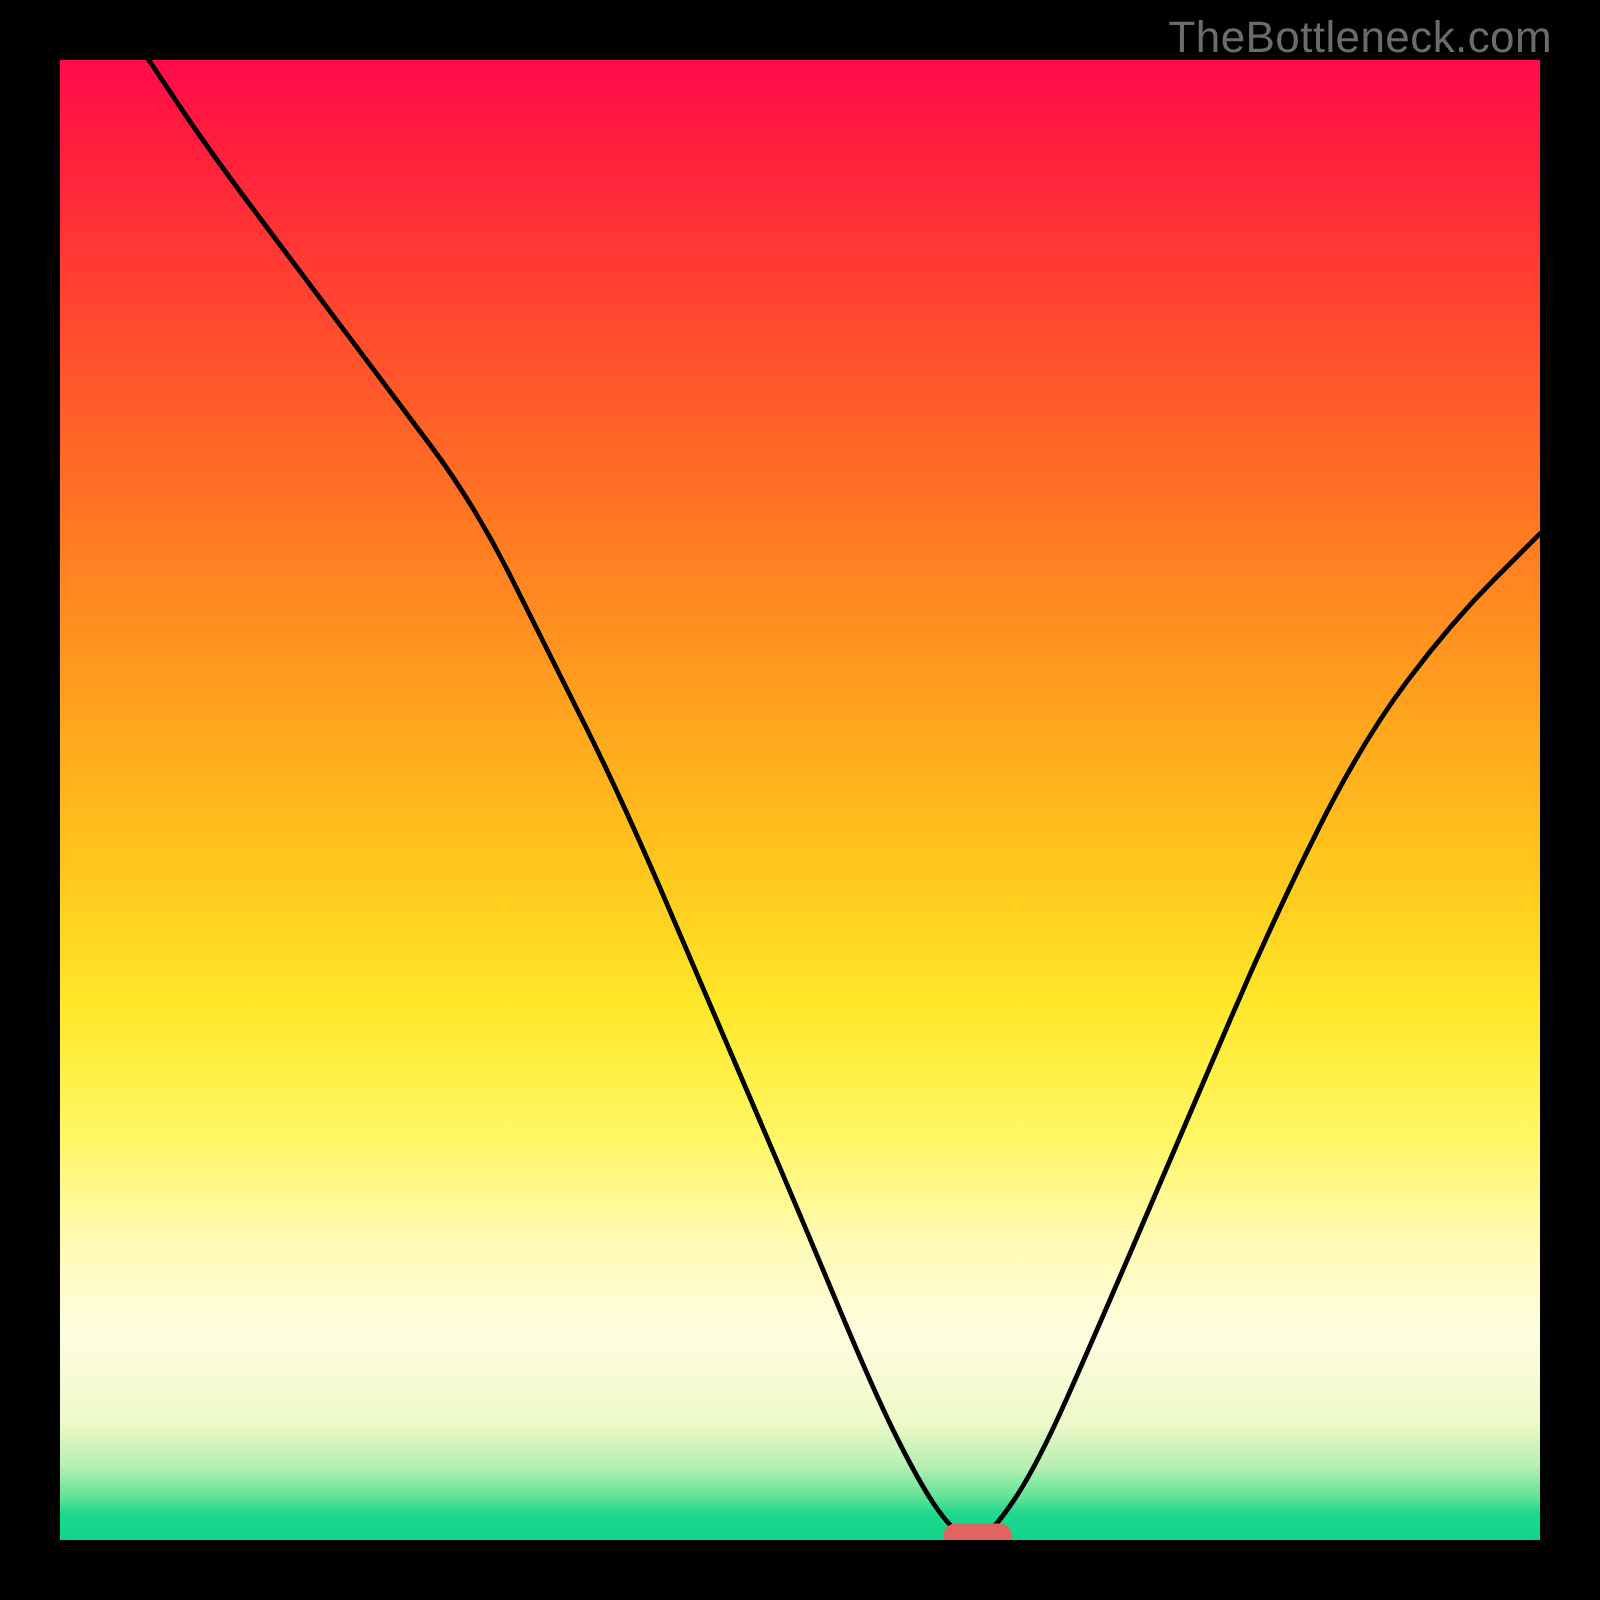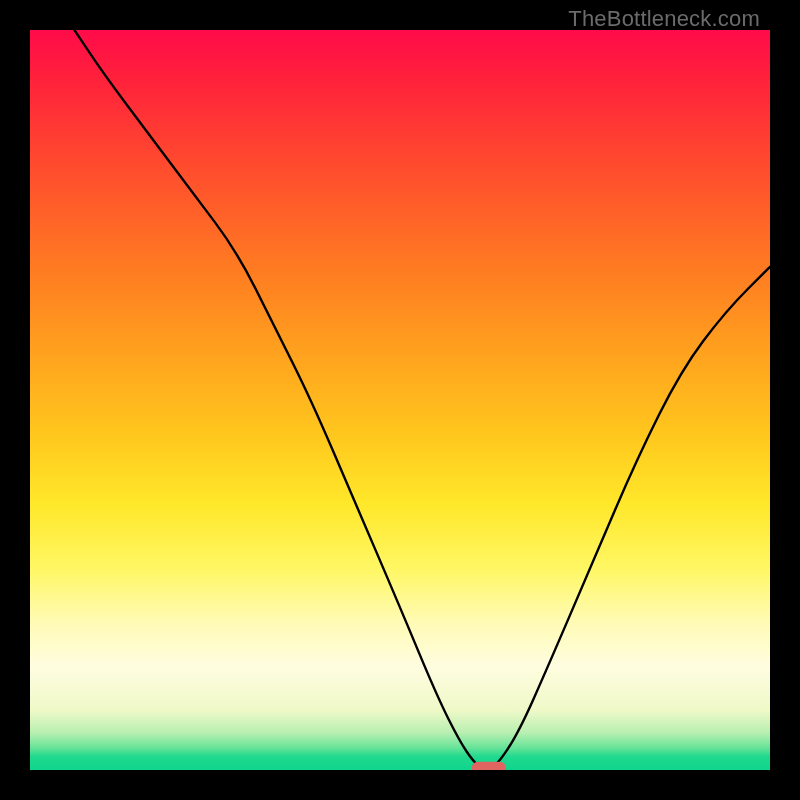--- a/index.html
+++ b/index.html
@@ -50,21 +50,21 @@
   }
   .curve-svg {
     position: absolute;
     inset: 0;
     width: 100%;
     height: 100%;
   }
   .watermark {
     position: absolute;
     top: 6px;
-    right: 40px;
+    right: 24px;
     color: #6b6b6b;
     font-size: 22px;
     font-weight: 500;
     letter-spacing: 0.2px;
     user-select: none;
   }
   .marker {
     fill: #e0645f;
     stroke: none;
   }

